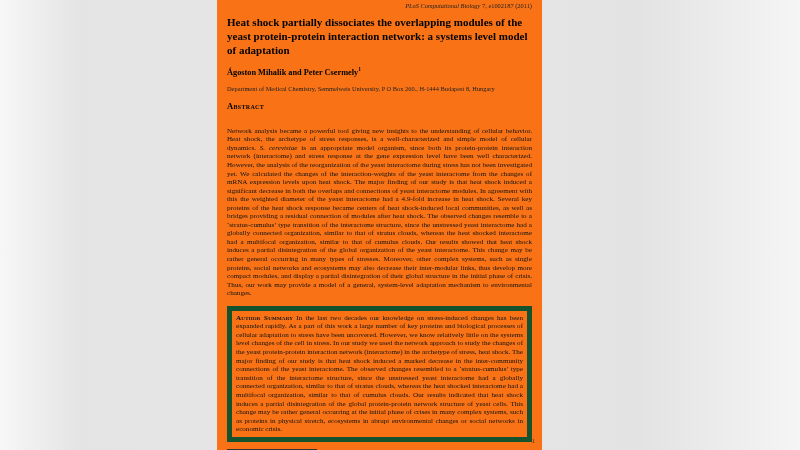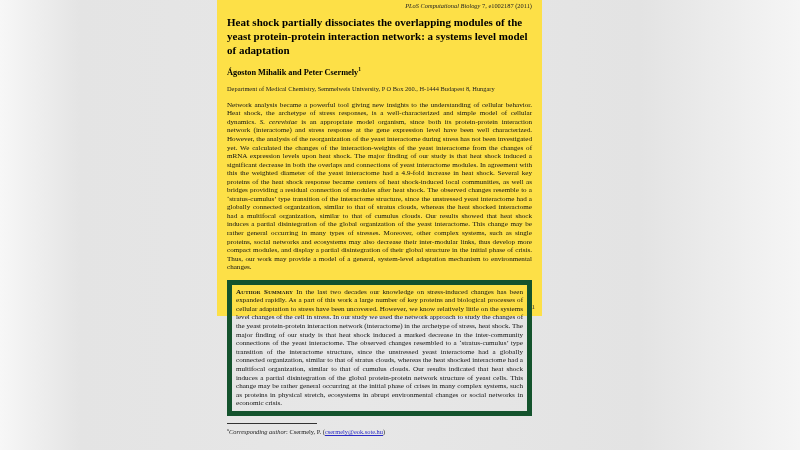--- a/index.html
+++ b/index.html
@@ -10,22 +10,22 @@
     overflow: hidden;
     background: linear-gradient(90deg, #f7f7f7 0%, #e4e4e4 10%, #e7e7e7 45%, #e3e3e3 80%, #f5f5f5 100%);
     font-family: "Liberation Serif", "DejaVu Serif", serif;
     color: #1a1a1a;
   }
   .sheet {
     position: absolute;
     left: 217px;
     top: 0;
     width: 325px;
-    height: 316px;
-    background: #fde047;
+    height: 450px;
+    background: #f97316;
     box-sizing: border-box;
     padding: 2px 10px 0 10px;
   }
   .journal-line {
     font-size: 6.4px;
     line-height: 8px;
     text-align: right;
     color: #222;
     white-space: nowrap;
   }
@@ -51,21 +51,21 @@
   }
   .abstract-heading {
     margin-top: 9px;
     font-size: 8.6px;
     font-weight: bold;
     font-variant: small-caps;
     letter-spacing: 0.3px;
     color: #000;
   }
   .abstract-body {
-    margin-top: 9px;
+    margin-top: 16px;
     font-size: 7.1px;
     line-height: 8.55px;
     text-align: justify;
     color: #111;
   }
   .abstract-body .species { font-style: italic; }
   .summary-box {
     margin-top: 8px;
     border: 5px solid #14532d;
     box-sizing: border-box;
@@ -116,20 +116,21 @@
   </div>
 
   <div class="title">Heat shock partially dissociates the overlapping modules of the yeast protein-protein interaction network: a systems level model of adaptation</div>
 
   <div class="authors">
     <span>Ágoston Mihalik and Peter Csermely</span><sup>1</sup>
   </div>
 
   <div class="affiliation">Department of Medical Chemistry, Semmelweis University, P O Box 260., H-1444 Budapest 8, Hungary</div>
 
+  <div class="abstract-heading">Abstract</div>
 
   <div class="abstract-body">
     <span>Network analysis became a powerful tool giving new insights to the understanding of cellular behavior. Heat shock, the archetype of stress responses, is a well-characterized and simple model of cellular dynamics. </span><span class="species">S. cerevisiae</span><span> is an appropriate model organism, since both its protein-protein interaction network (interactome) and stress response at the gene expression level have been well characterized. However, the analysis of the reorganization of the yeast interactome during stress has not been investigated yet. We calculated the changes of the interaction-weights of the yeast interactome from the changes of mRNA expression levels upon heat shock. The major finding of our study is that heat shock induced a significant decrease in both the overlaps and connections of yeast interactome modules. In agreement with this the weighted diameter of the yeast interactome had a 4.9-fold increase in heat shock. Several key proteins of the heat shock response became centers of heat shock-induced local communities, as well as bridges providing a residual connection of modules after heat shock. The observed changes resemble to a ‘stratus-cumulus’ type transition of the interactome structure, since the unstressed yeast interactome had a globally connected organization, similar to that of stratus clouds, whereas the heat shocked interactome had a multifocal organization, similar to that of cumulus clouds. Our results showed that heat shock induces a partial disintegration of the global organization of the yeast interactome. This change may be rather general occurring in many types of stresses. Moreover, other complex systems, such as single proteins, social networks and ecosystems may also decrease their inter-modular links, thus develop more compact modules, and display a partial disintegration of their global structure in the initial phase of crisis. Thus, our work may provide a model of a general, system-level adaptation mechanism to environmental changes.</span>
   </div>
 
   <div class="summary-box">
     <span class="run-in">Author Summary</span><span> In the last two decades our knowledge on stress-induced changes has been expanded rapidly. As a part of this work a large number of key proteins and biological processes of cellular adaptation to stress have been uncovered. However, we know relatively little on the systems level changes of the cell in stress. In our study we used the network approach to study the changes of the yeast protein-protein interaction network (interactome) in the archetype of stress, heat shock. The major finding of our study is that heat shock induced a marked decrease in the inter-community connections of the yeast interactome. The observed changes resembled to a ‘stratus-cumulus’ type transition of the interactome structure, since the unstressed yeast interactome had a globally connected organization, similar to that of stratus clouds, whereas the heat shocked interactome had a multifocal organization, similar to that of cumulus clouds. Our results indicated that heat shock induces a partial disintegration of the global protein-protein network structure of yeast cells. This change may be rather general occurring at the initial phase of crises in many complex systems, such as proteins in physical stretch, ecosystems in abrupt environmental changes or social networks in economic crisis.</span>
   </div>
 
   <div class="footnote-rule"></div>

